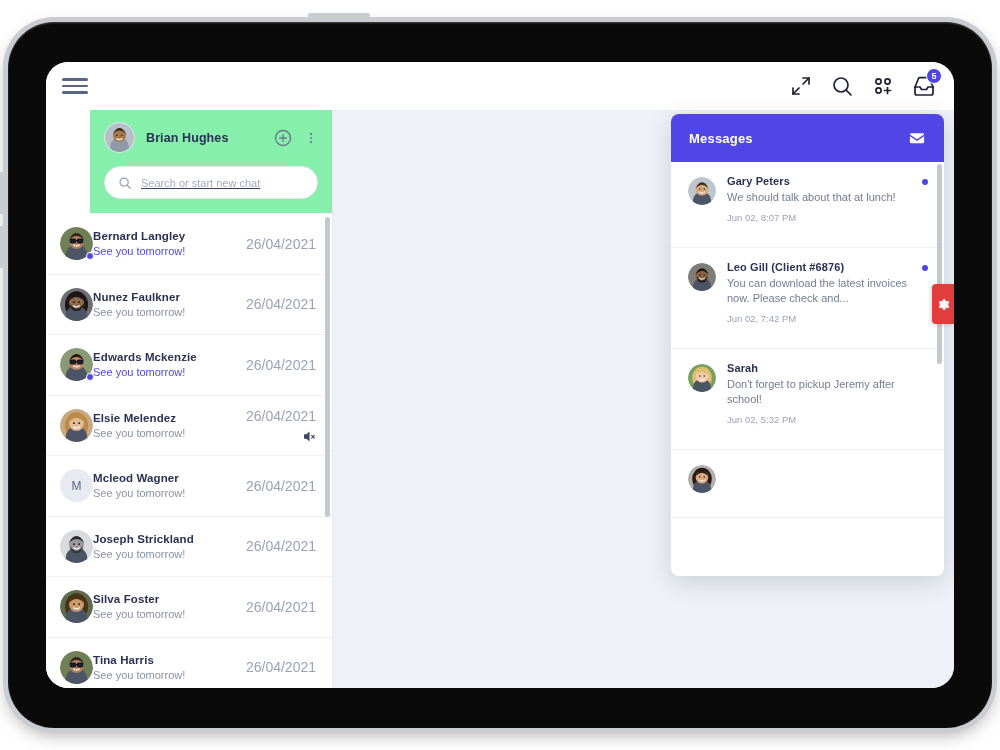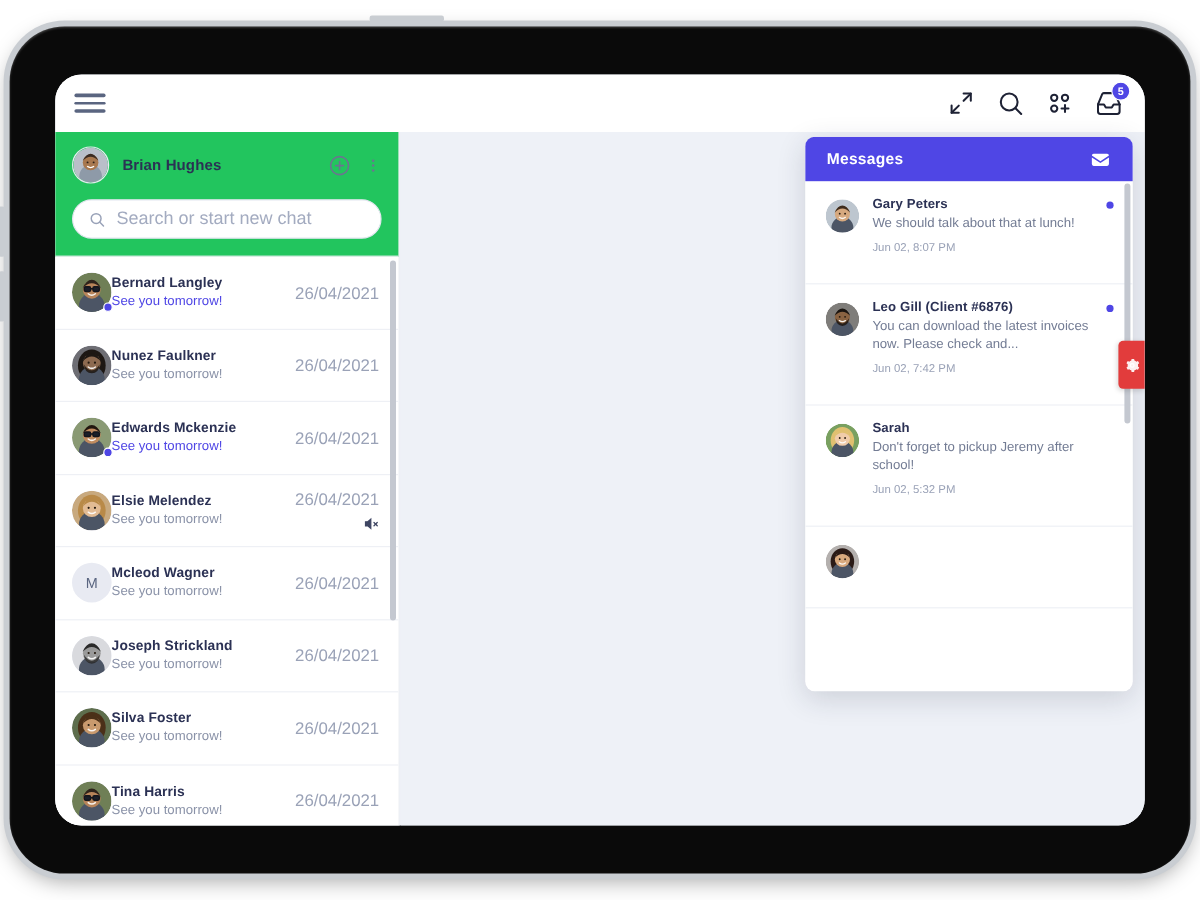--- a/index.html
+++ b/index.html
@@ -72,23 +72,24 @@
 
   
   #chat-sidebar {
     position: absolute; left: 0; top: 48px;
     width: 287px; height: 578px;
     background: #ffffff;
     border-right: 1px solid #e6e9f0;
     display: flex; flex-direction: column;
   }
   #chat-sidebar-header {
-    background: #22c55e;
+    background: #86efac;
     padding: 12px 14px 14px 14px;
     border-bottom: 1px solid #edeff4;
+    margin-left: 44px;
   }
   #profile-row { display: flex; align-items: center; gap: 11px; }
   #profile-avatar {
     width: 31px; height: 31px; border-radius: 50%;
     overflow: hidden; flex-shrink: 0;
     border: 1px solid #e6e9f0;
   }
   #profile-name {
     flex: 1;
     font-size: 12.5px; font-weight: bold; color: #2b3154;
@@ -104,21 +105,21 @@
     border-radius: 17px;
     display: flex; align-items: center;
     padding: 0 13px;
     gap: 9px;
   }
   #search-icon-small { width: 14px; height: 14px; color: #99a2b8; flex-shrink: 0; }
   #search-icon-small svg { display: block; width: 100%; height: 100%; }
   #search-input {
     flex: 1; border: none; outline: none; background: transparent;
     font-family: "Liberation Sans", sans-serif;
-    font-size: 15px; color: #3b4263;
+    font-size: 11px; color: #3b4263; text-decoration: underline;
   }
   #search-input::placeholder { color: #a3abc0; }
 
   
   #chat-list {
     flex: 1; overflow: hidden; position: relative; background: #fff;
   }
   .chat-item {
     display: flex; align-items: center;
     gap: 0;
@@ -174,21 +175,21 @@
     position: absolute;
     left: 625px; top: 52px;
     width: 273px; height: 462px;
     background: #ffffff;
     border-radius: 8px;
     box-shadow: 0 6px 24px rgba(30,35,60,.16);
     overflow: hidden;
     display: flex; flex-direction: column;
   }
   #messages-panel-header {
-    height: 37px; background: #4f46e5;
+    height: 48px; background: #4f46e5;
     display: flex; align-items: center; justify-content: space-between;
     padding: 0 18px;
     flex-shrink: 0;
   }
   #messages-panel-title { color: #fff; font-size: 13px; font-weight: bold; letter-spacing: .2px; }
   #messages-envelope-icon { width: 18px; height: 18px; color: #fff; cursor: pointer; }
   #messages-envelope-icon svg { display: block; width: 100%; height: 100%; }
   #messages-list { flex: 1; overflow: hidden; position: relative; }
   .message-item {
     display: flex; gap: 11px;

